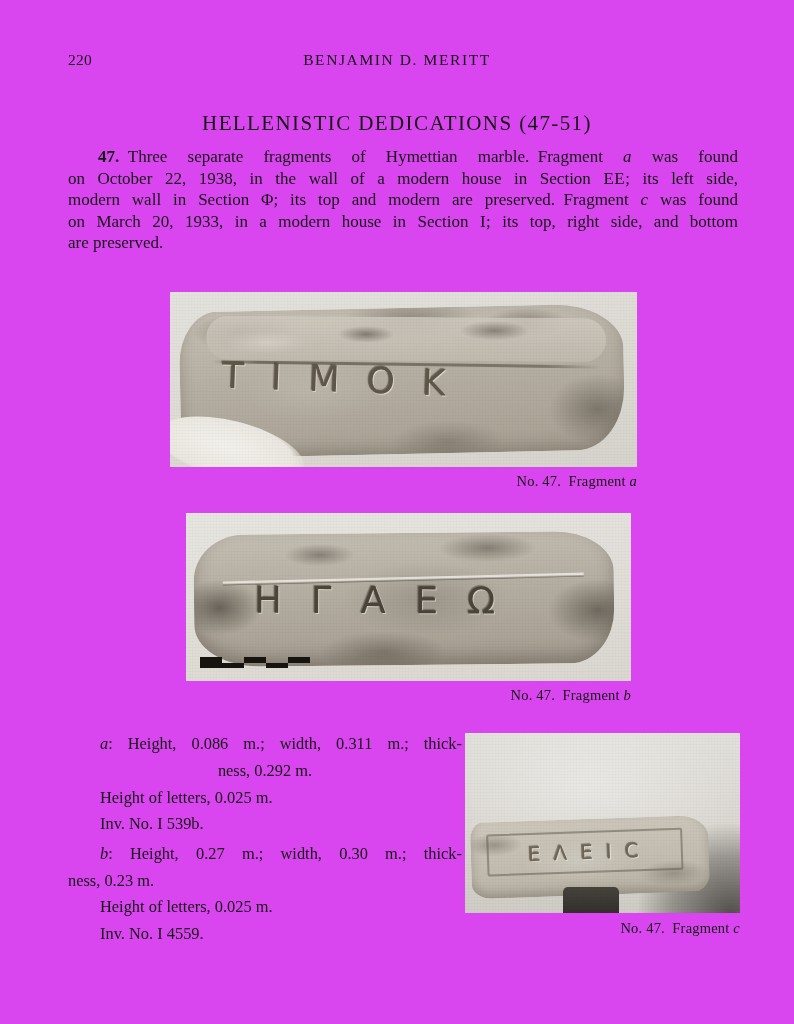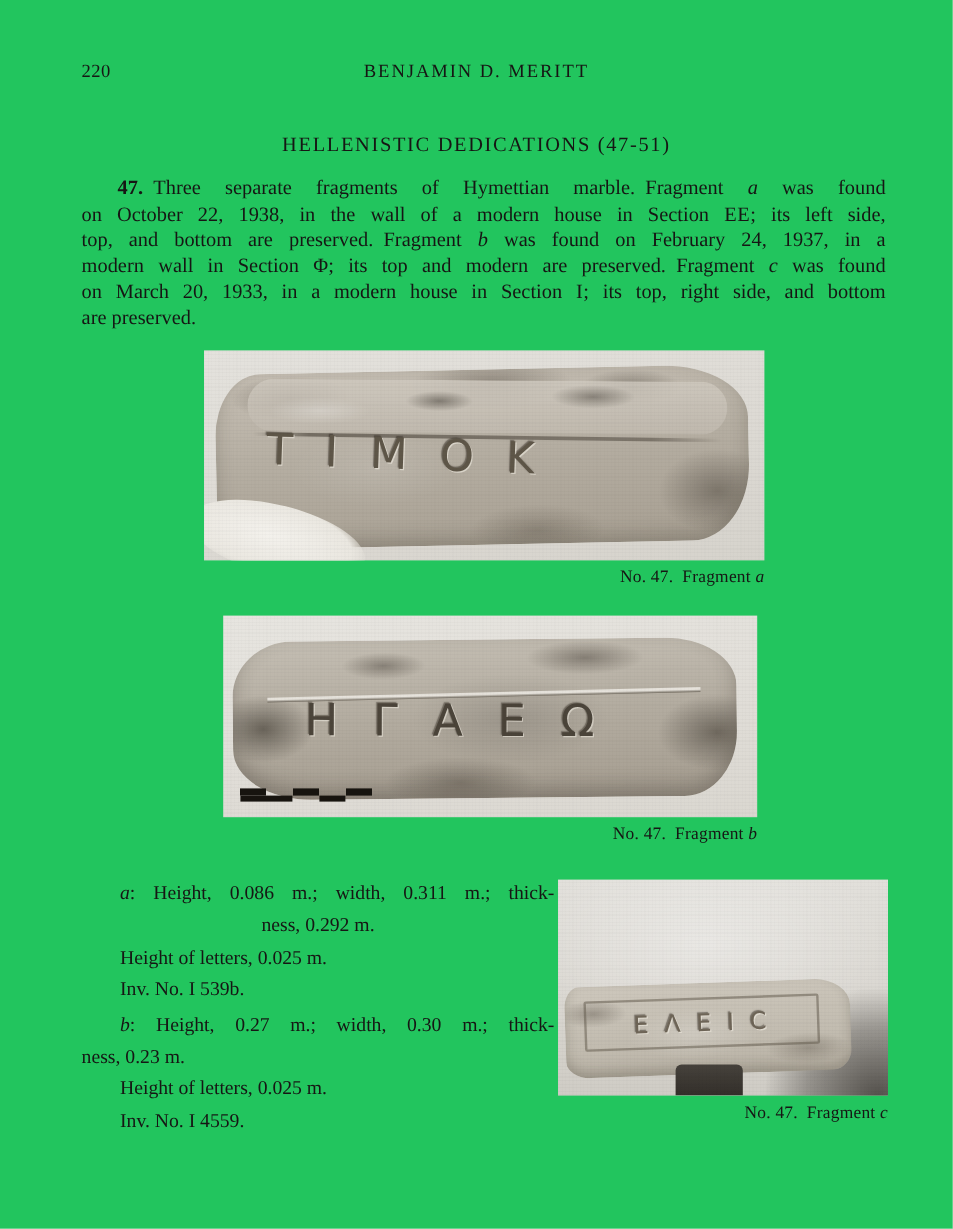--- a/index.html
+++ b/index.html
@@ -1,36 +1,36 @@
 <!DOCTYPE html>
 <html><head>
 <meta charset="utf-8">
 <style>
   html,body{margin:0;padding:0;background:#e9e9e7;}
   .page{
     position:relative;
     width:794px;height:1024px;
     margin:0 auto;
-    background:#22c55e;
+    background:#d946ef;
     font-family:"Liberation Serif","DejaVu Serif",serif;
     color:#161614;
     overflow:hidden;
   }
   
   .page-number{
     position:absolute;left:68px;top:51px;
     font-size:15.5px;letter-spacing:.3px;
   }
   .running-header{
     position:absolute;left:0;top:51px;width:100%;
     text-align:center;font-size:15.5px;letter-spacing:1.6px;
   }
   .section-title{
     position:absolute;left:0;top:111px;width:100%;
-    text-align:center;font-size:17px;letter-spacing:1.4px;
+    text-align:center;font-size:21px;letter-spacing:1.4px;
     font-weight:normal;margin:0;
   }
   
   .entry{
     position:absolute;left:68px;top:146px;width:670px;
     font-size:17px;line-height:21.6px;
   }
   .pline{text-align:justify;text-align-last:justify;white-space:nowrap;}
   .pline.first{text-indent:30px;}
   .pline.last{text-align-last:left;}
@@ -189,21 +189,20 @@
 
 <div class="page">
 
   <div class="page-number">220</div>
   <div class="running-header">BENJAMIN D. MERITT</div>
   <h1 class="section-title">HELLENISTIC DEDICATIONS (47-51)</h1>
 
   <div class="entry">
     <div class="pline first"><span class="sg-b">47.</span><span> Three separate fragments of Hymettian marble. Fragment </span><span class="sg-i">a</span><span> was found</span></div>
     <div class="pline"><span>on October 22, 1938, in the wall of a modern house in Section </span><span class="sg-sc">EE</span><span>; its left side,</span></div>
-    <div class="pline"><span>top, and bottom are preserved. Fragment </span><span class="sg-i">b</span><span> was found on February 24, 1937, in a</span></div>
     <div class="pline"><span>modern wall in Section </span><span>Φ</span><span>; its top and modern are preserved. Fragment </span><span class="sg-i">c</span><span> was found</span></div>
     <div class="pline"><span>on March 20, 1933, in a modern house in Section </span><span class="sg-sc">I</span><span>; its top, right side, and bottom</span></div>
     <div class="pline last"><span>are preserved.</span></div>
   </div>
 
   <div class="photo photo-a">
     <div class="stone-a">
       <div class="band-a"></div>
       <div class="crack-a"></div>
       <div class="letters-a inscr">ΤΙΜΟΚ</div>

